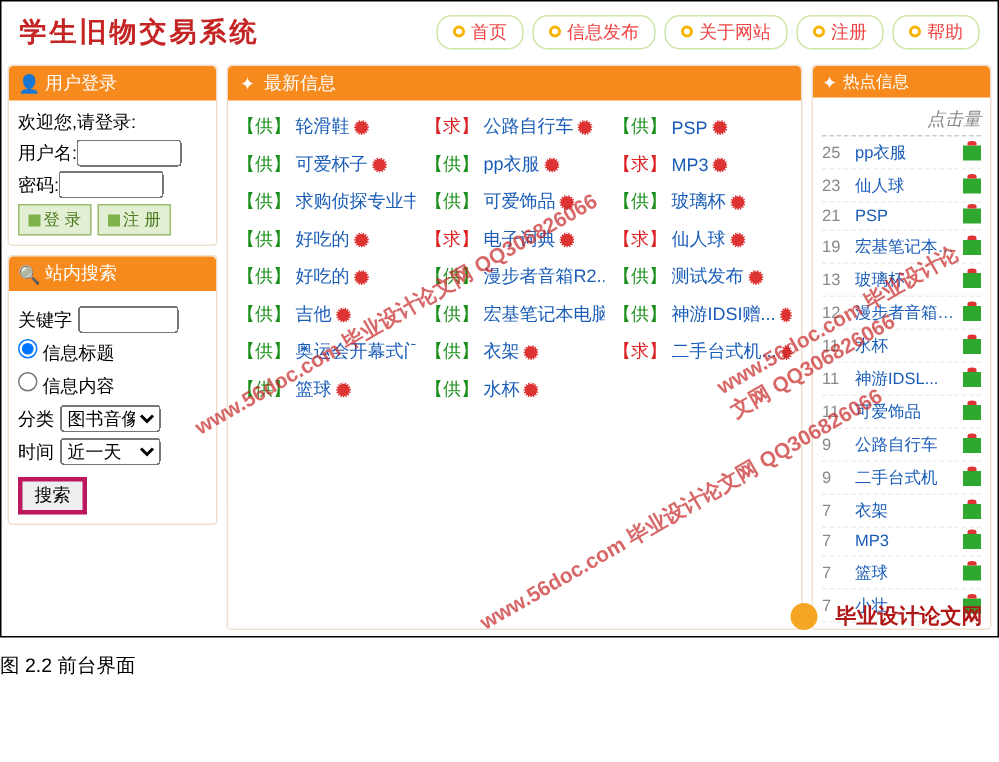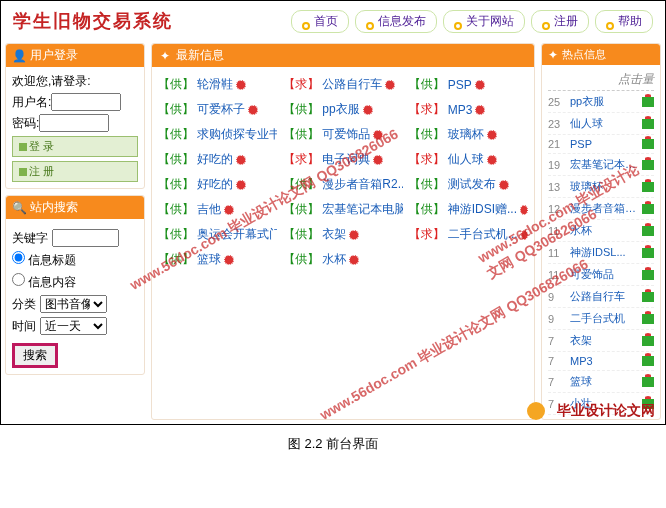--- a/index.html
+++ b/index.html
@@ -1,33 +1,33 @@
 <!DOCTYPE html>
 <html><head>
 <meta charset="utf-8">
 <style>
 * { margin:0; padding:0; box-sizing:border-box; font-family:"SimSun","宋体",sans-serif; }
 body { background:#fff; width:666px; }
 .wrap { border:1px solid #000; padding:4px; position:relative; }
 .topbar { display:flex; align-items:center; gap:8px; padding:4px 8px; }
 .logo { color:#c52424; font-family:"KaiTi","楷体",serif; font-weight:bold; font-size:18px; letter-spacing:2px; white-space:nowrap; }
 .navbtns { display:flex; gap:6px; margin-left:auto; }
-.navbtn { display:flex; align-items:flex-end; gap:4px; border:1px solid #cde5a8; border-radius:10px; padding:2px 10px; font-size:12px; color:#4c1d95; background:#fff; cursor:pointer; }
+.navbtn { display:flex; align-items:center; gap:4px; border:1px solid #cde5a8; border-radius:10px; padding:2px 10px; font-size:12px; color:#ef4444; background:#fff; cursor:pointer; }
 .navbtn .dot { width:8px; height:8px; border-radius:50%; border:2px solid #f5b400; }
 .main { display:flex; gap:6px; margin-top:6px; }
 .col-left { width:140px; }
 .col-mid { flex:1; border:1px solid #efe0d0; border-radius:3px; }
 .col-right { width:120px; border:1px solid #efe0d0; border-radius:3px; }
 .panel { border:1px solid #efe0d0; border-radius:3px; margin-bottom:6px; background:#fff; }
 .panelhdr { background:#f78a1d; color:#fff; font-size:12px; padding:3px 6px; display:flex; align-items:center; gap:4px; border-radius:3px 3px 0 0; }
 .panelhdr .ico { width:14px; height:14px; display:inline-block; }
 .panelbody { padding:6px; font-size:12px; }
 .loginline { margin:3px 0; }
 .loginline input { width:70px; font-size:12px; }
-.btnrow { display:flex; gap:4px; margin-top:4px;flex-direction:column; }
+.btnrow { display:flex; gap:4px; margin-top:4px; }
 .smbtn { border:1px solid #9bbf6f; background:#e3efd3; font-size:11px; padding:2px 6px; cursor:pointer; display:flex; align-items:center; gap:2px; color:#4a7a1e; }
 .smbtn .sq { width:8px; height:8px; background:#7fb24c; }
 .searchbody select,.searchbody input[type=text]{ font-size:12px; width:67px; }
 .radiorow { margin:4px 0; font-size:12px; }
 .frow { display:flex; align-items:center; gap:4px; margin:4px 0; font-size:12px; }
 .searchbtn { font-size:12px; padding:1px 8px; border:3px solid #be185d; background:#efefef; cursor:pointer; margin-top:4px; }
 .midhdr { background:#f78a1d; color:#fff; font-size:12px; padding:3px 8px; display:flex; align-items:center; gap:6px; border-radius:3px 3px 0 0; }
 .midbody { display:grid; grid-template-columns:repeat(3,1fr); gap:2px 6px; padding:6px; font-size:12px; }
 .item { display:flex; align-items:center; gap:3px; padding:3px 0; white-space:nowrap; overflow:hidden; }
 .tag-g { color:#1a8f1a; }
@@ -35,21 +35,21 @@
 .item a { color:#1a5db8; text-decoration:none; }
 .redball { width:10px; height:10px; border-radius:50%; background:#d33; border:1px dotted #fff; display:inline-block; }
 .righthdr { background:#f78a1d; color:#fff; font-size:11px; padding:3px 6px; display:flex; align-items:center; gap:4px; border-radius:3px 3px 0 0; }
 .rightbody { padding:4px 6px; font-size:12px; }
 .rightbody .heading { color:#888; text-align:right; padding:2px 0; border-bottom:1px dashed #ccc;font-style:italic; }
 .hotrow { display:flex; align-items:center; gap:4px; padding:3px 0; border-bottom:1px dashed #eee; }
 .hotrow .cnt { width:18px; color:#888; font-size:11px; }
 .hotrow a { color:#1a5db8; text-decoration:none; flex:1; overflow:hidden; white-space:nowrap; text-overflow:ellipsis; font-size:11px; }
 .gift { width:12px; height:10px; background:#2fa82f; position:relative; display:inline-block; }
 .gift:before { content:""; position:absolute; top:-3px; left:3px; width:6px; height:3px; background:#d33; border-radius:50% 50% 0 0; }
-.caption { text-align:center; font-size:13px; padding:10px 0; }
+.caption { text-align:left; font-size:13px; padding:10px 0; }
 .footerimg { position:absolute; right:10px; bottom:4px; display:flex; align-items:center; gap:12px; }
 .footerimg .ball { width:18px; height:18px; border-radius:50%; background:#f5a623; }
 .footerimg .txt { color:#b01818; font-family:"KaiTi","楷体",serif; font-weight:bold; font-size:14px; }
 .watermark { position:absolute; color:rgba(200,40,40,0.7); font-size:14px; font-weight:bold; transform:rotate(-30deg); pointer-events:none; }
 .wm1 { left:110px; top:200px; }
 .wm2 { left:300px; top:330px; }
 .wm3 { left:470px; top:200px; }
 .star { color:#fff; font-size:12px; }
 </style>
 </head>

